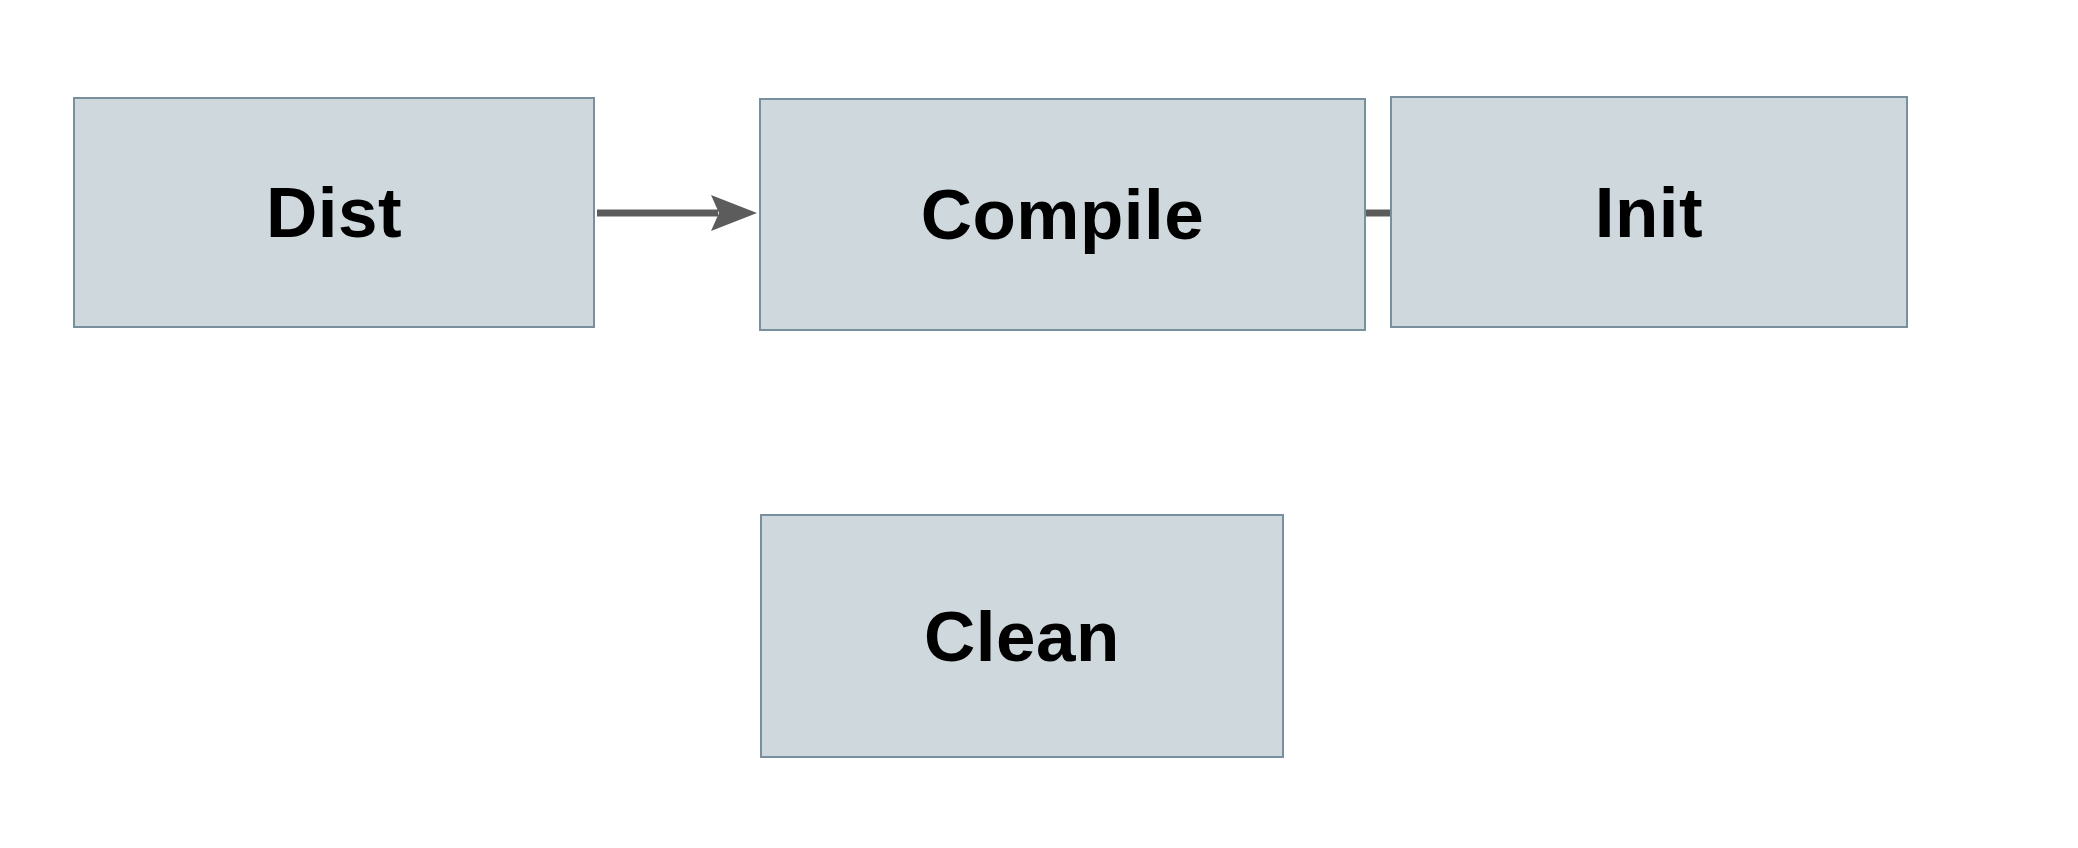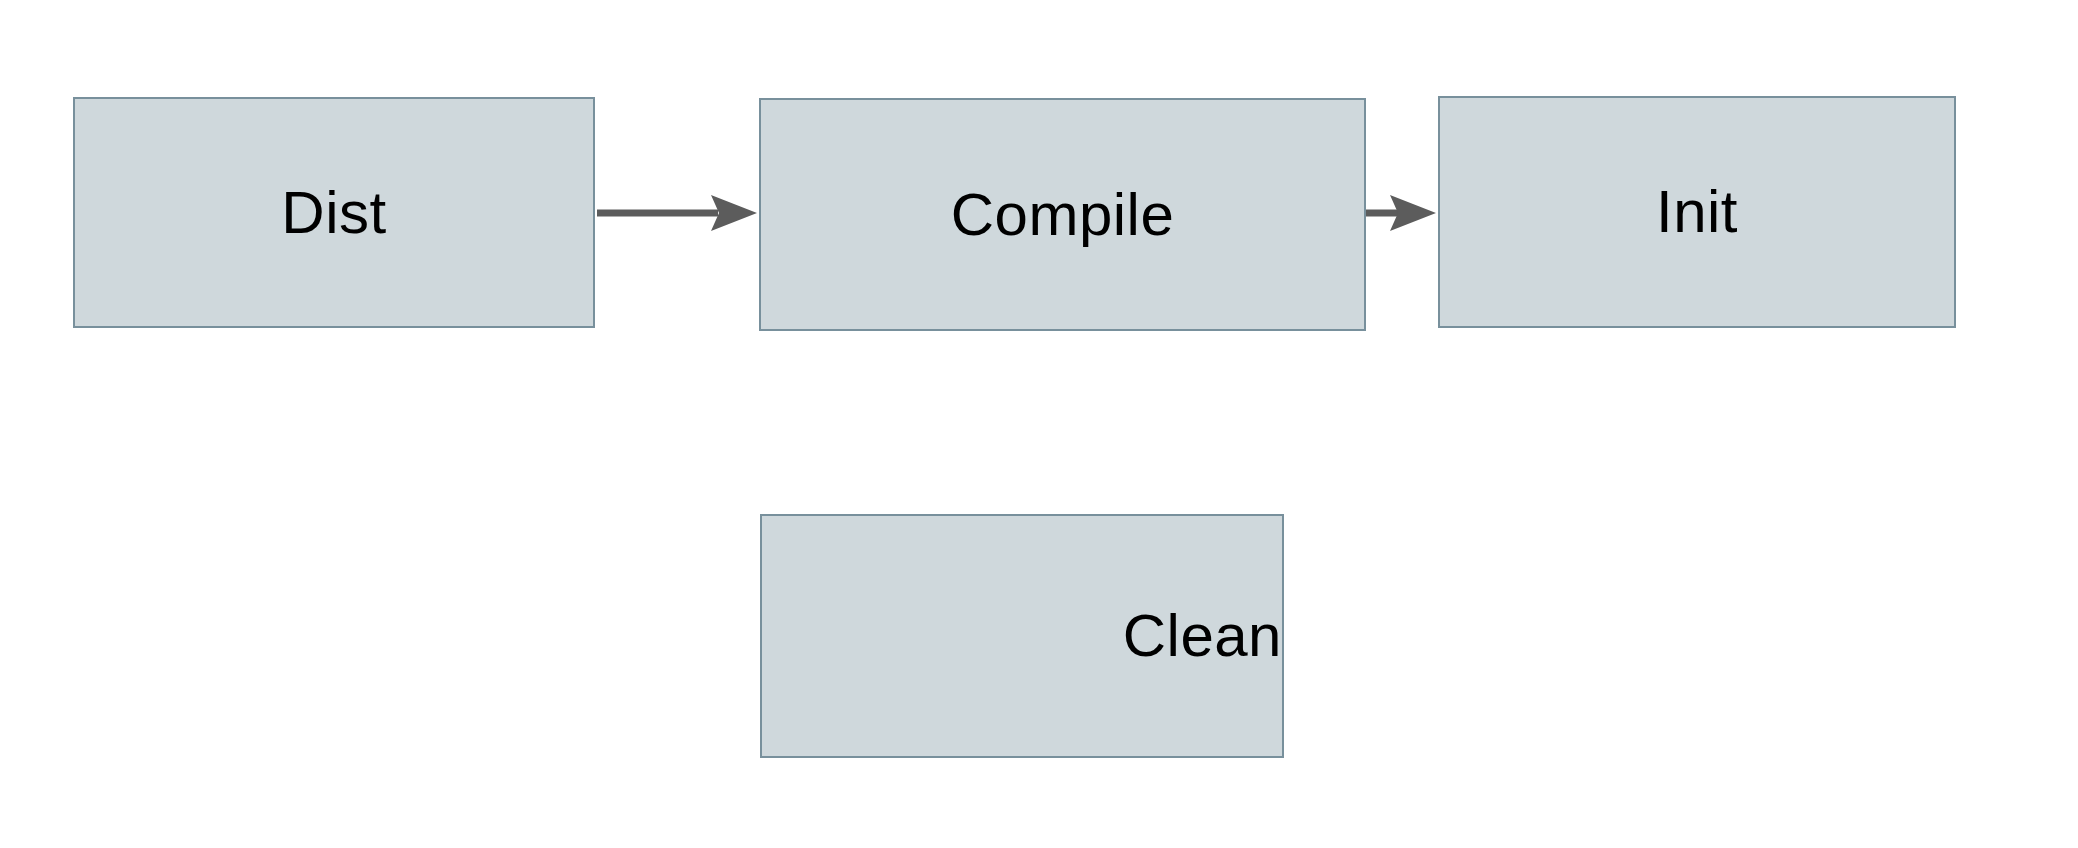--- a/index.html
+++ b/index.html
@@ -18,33 +18,33 @@
   .node {
     position: absolute;
     box-sizing: border-box;
     background: var(--node-fill, #cfd8dc);
     border: 2.5px solid var(--node-border, #78909c);
     display: flex;
     align-items: center;
     justify-content: center;
   }
   .node-label {
-    font-size: 60px;
-    font-weight: 400;
+    font-size: 71px;
+    font-weight: 700;
     letter-spacing: 0.5px;
     color: var(--label-color, #000000);
     line-height: 1;
     white-space: nowrap;
     user-select: none;
   }
   
   .node-dist    { left: 73px;   top: 97px;  width: 522px; height: 231px; }
   .node-compile { left: 759px;  top: 98px;  width: 607px; height: 233px; }
-  .node-init    { left: 1438px; top: 96px;  width: 518px; height: 232px; align-items: center; }
-  .node-clean   { left: 760px;  top: 514px; width: 524px; height: 244px; justify-content: flex-end; }
+  .node-init    { left: 1390px; top: 96px;  width: 518px; height: 232px; align-items: center; }
+  .node-clean   { left: 760px;  top: 514px; width: 524px; height: 244px; }
 
   .edges-layer {
     position: absolute;
     left: 0; top: 0;
     width: 2078px;
     height: 848px;
     pointer-events: none;
   }
   .edge line    { stroke: var(--edge-color, #5c5c5c); stroke-width: 7; }
   .edge polygon { fill: var(--edge-color, #5c5c5c); }

